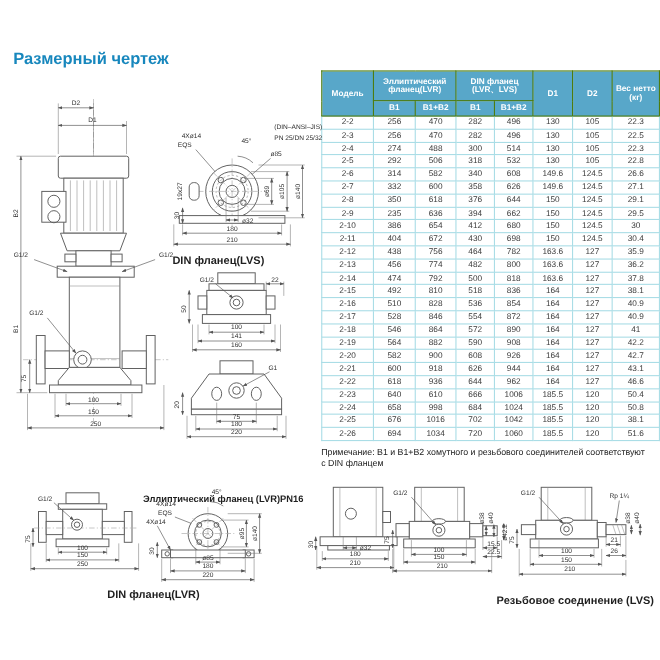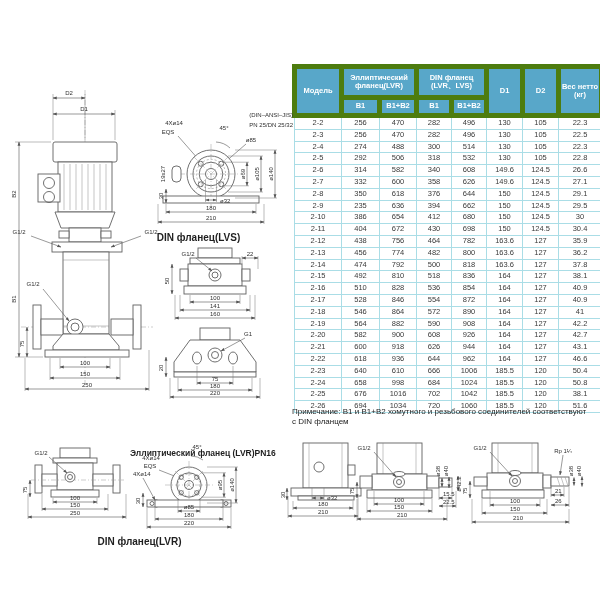--- a/index.html
+++ b/index.html
@@ -3,21 +3,21 @@
 <meta charset="utf-8">
 <style>
   html,body{margin:0;padding:0;background:#fff;}
   #page{position:relative;width:600px;height:600px;background:#fff;overflow:hidden;
         font-family:"Liberation Sans",sans-serif;}
   #title{position:absolute;left:12px;top:45px;font-size:15px;font-weight:bold;color:#1787bd;}
   
   #tablewrap{position:absolute;left:292px;top:64px;width:307px;}
   table.dim{border-collapse:collapse;width:100%;table-layout:fixed;font-size:7.5px;color:#3a3a3a;}
   table.dim th{background:#58a7c9;color:#fff;font-weight:bold;font-size:7.5px;line-height:8.5px;
-        border:5px solid #4d7c0f;padding:1px 0;}
+        border:1px solid #4d7c0f;padding:1px 0;}
   table.dim thead tr:first-child th{height:24px;}
   table.dim thead tr:last-child th{height:11px;}
   table.dim td{border:1px solid #aadde6;text-align:center;height:10.8px;line-height:10.8px;
         padding:0;background:#fff;white-space:nowrap;}
   table.dim th{text-align:center;}
   #note{position:absolute;left:292px;top:407px;width:295px;font-size:8px;line-height:10px;color:#222;}
   
   .cap{position:absolute;font-size:10px;font-weight:bold;color:#1f1f1f;text-align:center;}
   .cap2{position:absolute;font-size:8.5px;font-weight:bold;color:#1f1f1f;text-align:left;line-height:12px;margin-top:47px;}
   
@@ -40,20 +40,21 @@
 <div id="page">
 
   <svg width="0" height="0">
     <defs>
       <marker id="arr" viewBox="0 0 10 10" refX="9" refY="5" markerWidth="7" markerHeight="7" orient="auto-start-reverse">
         <path d="M0,1.5 L10,5 L0,8.5 z" fill="#555"></path>
       </marker>
     </defs>
   </svg>
 
+  <div id="title">Размерный чертеж</div>
 
   <div id="tablewrap">
     <table class="dim">
       <colgroup>
         <col style="width:47px">
           <col style="width:38px">
           <col style="width:37px">
           <col style="width:35px">
         <col style="width:35px">
           <col style="width:36px">
@@ -728,14 +729,15 @@
     <text class="dt" x="55" y="61.5">100</text>
     <line class="el" x1="22" y1="58" x2="22" y2="74"></line>
       <line class="el" x1="87" y1="58" x2="87" y2="74"></line>
     <line class="dl" x1="22" y1="72" x2="87" y2="72" marker-start="url(#arr)" marker-end="url(#arr)"></line>
     <text class="dt" x="55" y="69.5">150</text>
     <line class="el" x1="12" y1="58" x2="12" y2="83"></line>
       <line class="el" x1="109" y1="68" x2="109" y2="83"></line>
     <line class="dl" x1="12" y1="81" x2="109" y2="81" marker-start="url(#arr)" marker-end="url(#arr)"></line>
     <text class="dt" x="58" y="78.5">210</text>
   </svg>
+  <div class="cap" style="left:447px;top:541px;width:152px;">Резьбовое соединение (LVS)</div>
 
 </div>
 
 </body></html>

